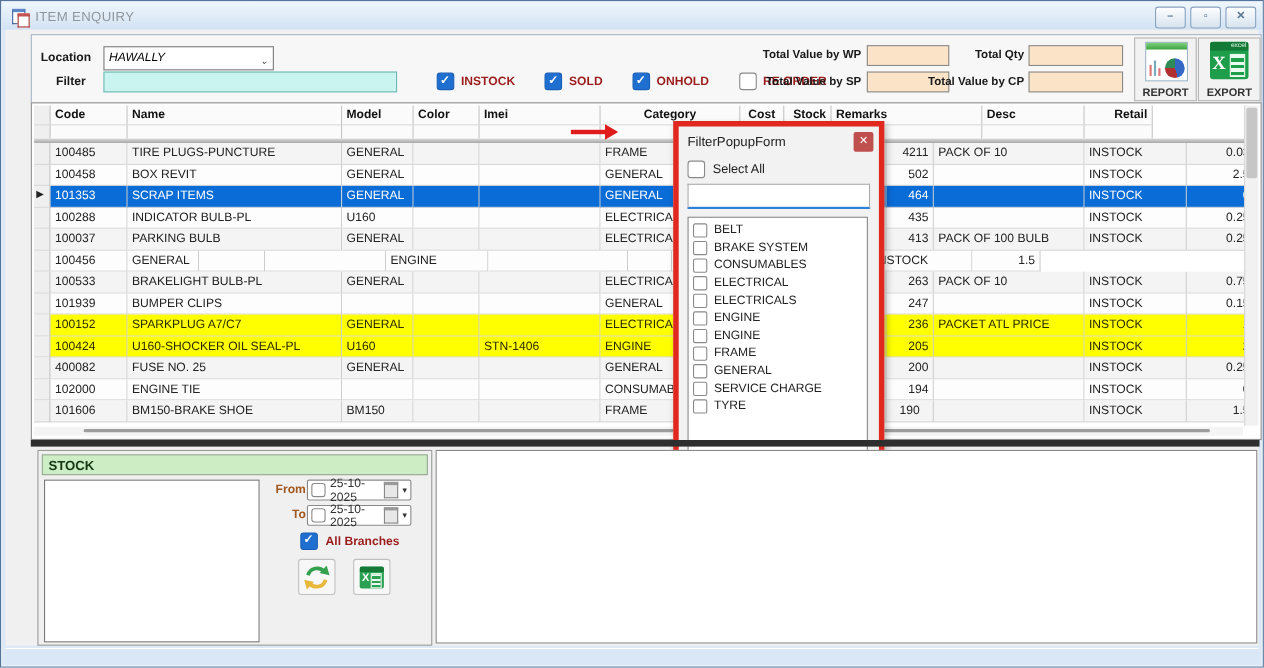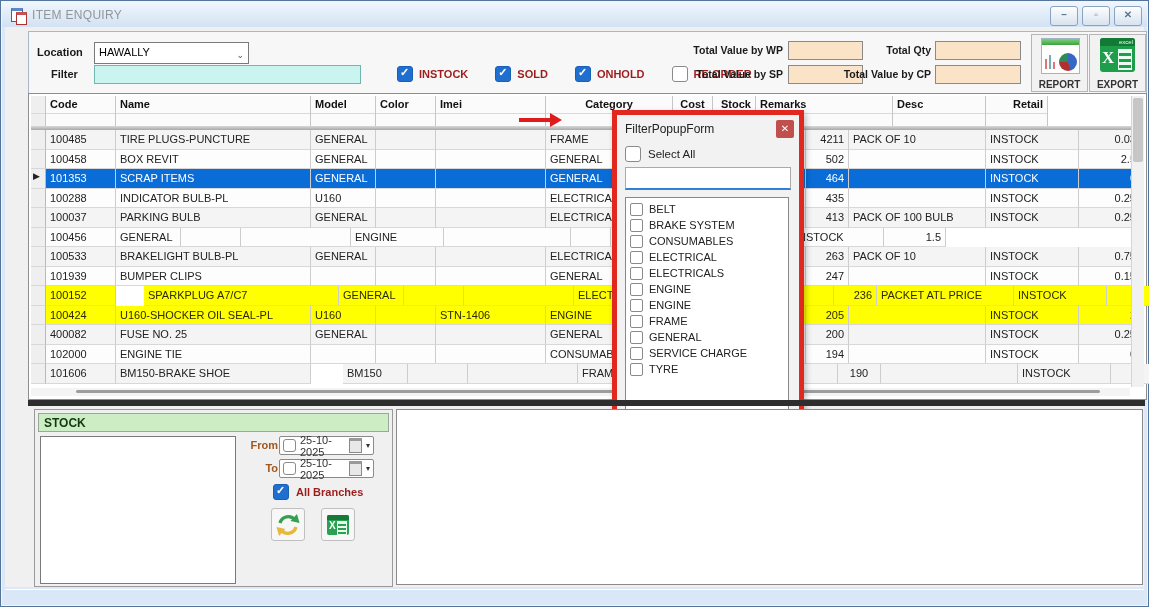--- a/index.html
+++ b/index.html
@@ -10,21 +10,21 @@
   .form-icon{width:15px;height:14px;position:relative;margin-left:9px;}
   .form-icon .b{position:absolute;left:0;top:0;width:10px;height:10px;background:#fff;border:1px solid #3f62a0;border-top:3px solid #5b87c9;}
   .form-icon .r{position:absolute;left:5px;top:4px;width:9px;height:9px;background:#fff;border:1px solid #a33;border-top:3px solid #c65353;}
   .winbtns{position:absolute;right:5px;top:4px;display:flex;gap:4px;}
   .winbtn{width:26px;height:18px;border:1px solid #8aa4c0;border-radius:3px;background:linear-gradient(#fdfefe,#d7e3ef);color:#5a7794;font-size:10px;line-height:16px;text-align:center;font-weight:bold;}
   .client{position:absolute;left:4px;top:26px;right:4px;height:560px;background:#f0f0f0;}
 
   
   .toolbar{position:absolute;left:27px;top:30px;width:1117px;height:61px;background:#f7f7f7;border:1px solid #a8b6c6;}
   .lbl{font-size:11px;font-weight:bold;color:#1a1a1a;}
-  .combo{position:absolute;left:65px;top:10px;width:145px;height:20px;background:#fff;border:1px solid #7a7a7a;font-size:11px;line-height:18px;padding:0 4px;}
+  .combo{position:absolute;left:65px;top:10px;width:145px;height:20px;background:#fff;border:1px solid #7a7a7a;font-size:11px;line-height:18px;padding:0 4px;font-style:italic;}
   .combo .arr{position:absolute;right:4px;top:3px;color:#555;font-size:9px;}
   .filter-input{position:absolute;left:65px;top:33px;width:265px;height:17px;background:#c9f4ef;border:1px solid #6fb8b1;}
   .chk-row{position:absolute;left:368px;top:34px;display:flex;gap:27px;align-items:center;}
   .chk{display:flex;gap:6px;align-items:center;}
   .cb{width:14px;height:14px;border:1px solid #8a8a8a;background:#fff;border-radius:3px;position:relative;flex:0 0 auto;}
   .cb.on{background:#1f6fd0;border-color:#1a5fb6;}
   .cb.on::after{content:"✓";position:absolute;left:2px;top:-1px;color:#fff;font-size:11px;font-weight:bold;}
   .chk span.t{font-size:11px;font-weight:bold;color:#9c1c1c;}
   .tot-lbl{position:absolute;width:112px;text-align:right;font-size:10.5px;font-weight:bold;color:#1a1a1a;}
   .tot-input{position:absolute;height:17px;background:#fbe3c8;border:1px solid #8a8a8a;}
@@ -307,21 +307,21 @@
           <div class="g-cell" style="width: 127px; text-align: center;"></div>
           <div class="g-cell" style="width: 40px; text-align: center;"></div>
           <div class="g-cell" style="width: 43px; text-align: right;">247</div>
           <div class="g-cell" style="width: 137px;"></div>
           <div class="g-cell" style="width: 93px;">INSTOCK</div>
           <div class="g-cell" style="width: 62px; text-align: right;">0.15</div>
         </div>
         <div class="g-row yellow">
           <div class="g-cell rowhdr" style="width: 15px;"></div>
           <div class="g-cell" style="width: 70px;">100152</div>
-          <div class="g-cell" style="width: 195px; margin-left: 28px;">SPARKPLUG A7/C7</div>
+          <div class="g-cell" style="width: 195px;">SPARKPLUG A7/C7</div>
           <div class="g-cell" style="width: 65px;">GENERAL</div>
           <div class="g-cell" style="width: 60px;"></div>
           <div class="g-cell" style="width: 110px;"></div>
           <div class="g-cell" style="width: 93px;">ELECTRICAL</div>
           <div class="g-cell" style="width: 127px; text-align: center;"></div>
           <div class="g-cell" style="width: 40px; text-align: center;"></div>
           <div class="g-cell" style="width: 43px; text-align: right;">236</div>
           <div class="g-cell" style="width: 137px;">PACKET ATL PRICE</div>
           <div class="g-cell" style="width: 93px;">INSTOCK</div>
           <div class="g-cell" style="width: 62px; text-align: right;">1</div>
@@ -368,21 +368,21 @@
           <div class="g-cell" style="width: 40px; text-align: center;"></div>
           <div class="g-cell" style="width: 43px; text-align: right;">194</div>
           <div class="g-cell" style="width: 137px;"></div>
           <div class="g-cell" style="width: 93px;">INSTOCK</div>
           <div class="g-cell" style="width: 62px; text-align: right;">0</div>
         </div>
         <div class="g-row">
           <div class="g-cell rowhdr" style="width: 15px;"></div>
           <div class="g-cell" style="width: 70px;">101606</div>
           <div class="g-cell" style="width: 195px;">BM150-BRAKE SHOE</div>
-          <div class="g-cell" style="width: 65px; margin-left: 32px;">BM150</div>
+          <div class="g-cell" style="width: 65px;">BM150</div>
           <div class="g-cell" style="width: 60px;"></div>
           <div class="g-cell" style="width: 110px;"></div>
           <div class="g-cell" style="width: 93px;">FRAME</div>
           <div class="g-cell" style="width: 127px; text-align: center;"></div>
           <div class="g-cell" style="width: 40px; text-align: center;"></div>
           <div class="g-cell" style="width: 43px; text-align: center;">190</div>
           <div class="g-cell" style="width: 137px;"></div>
           <div class="g-cell" style="width: 93px;">INSTOCK</div>
           <div class="g-cell" style="width: 62px; text-align: right;">1.5</div>
         </div>

